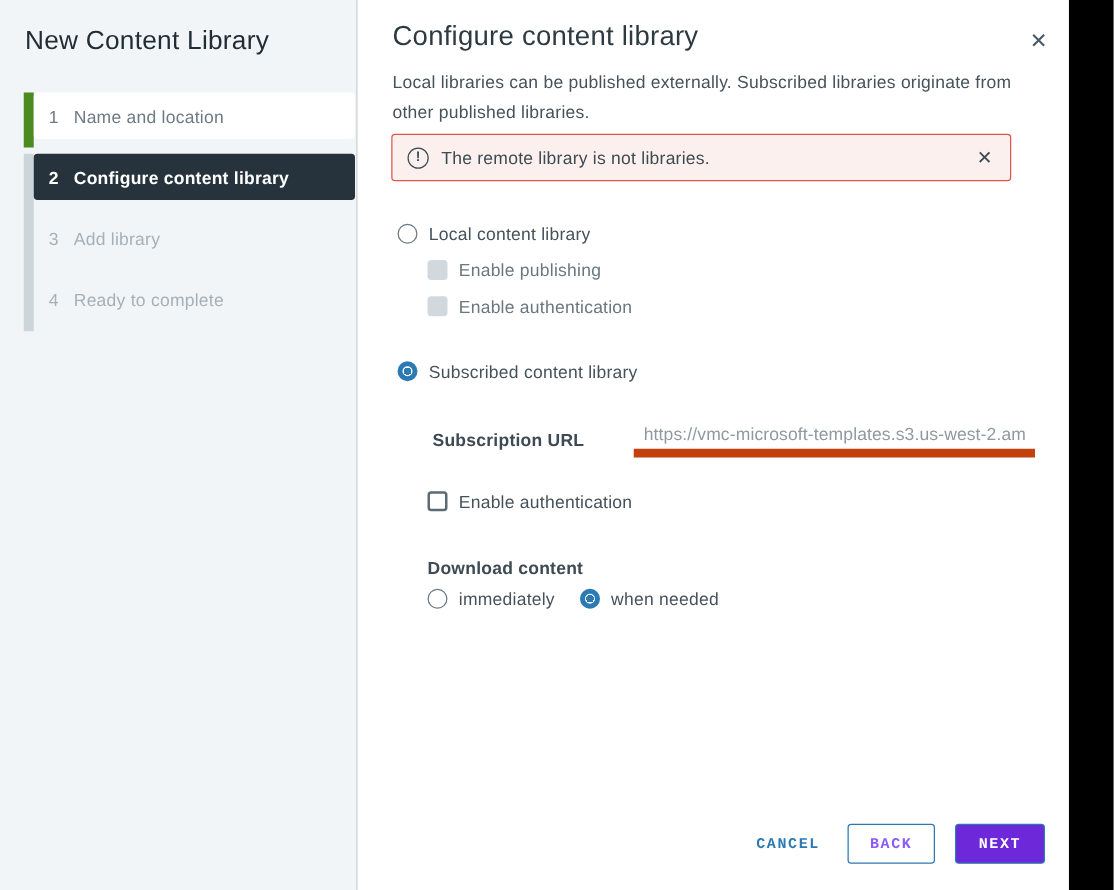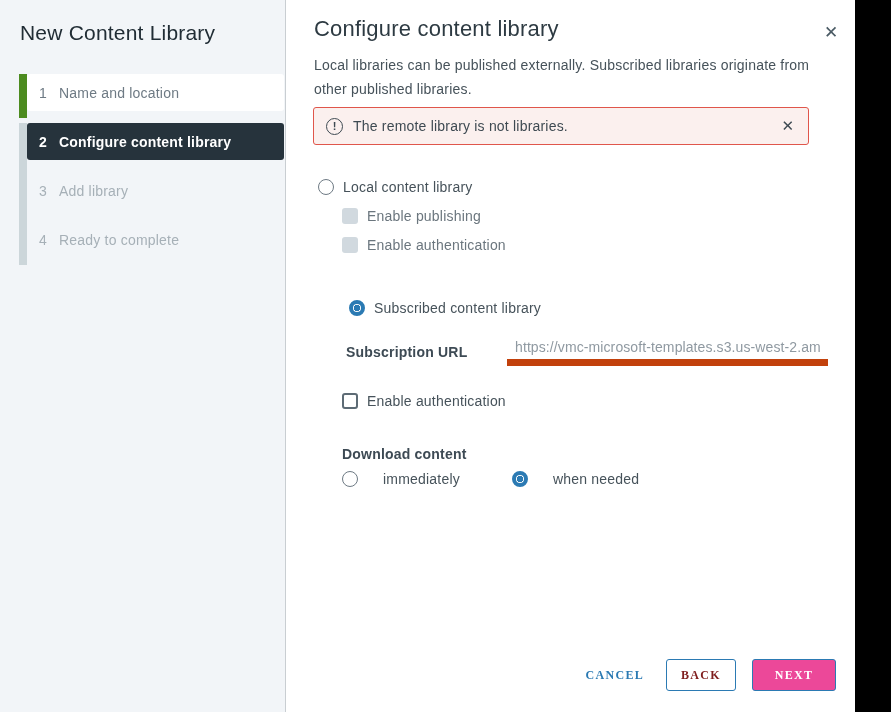--- a/index.html
+++ b/index.html
@@ -100,23 +100,23 @@
   .checkbox.disabled { background:#d1d9df; cursor:default; }
   .checkbox.enabled  { background:#ffffff; border:2px solid #5d6b75; }
 
   .ctl-row { position:absolute; display:flex; align-items:center; }
   .ctl-row .ctl-label { margin-left:9px; font-size:14px; letter-spacing:0.2px; color:#46525a; white-space:nowrap; }
   .ctl-row .ctl-label.dim { color:#6b767e; }
 
   .row-local    { left:32px; top:179px; }
   .row-pub      { left:56px; top:208px; }
   .row-auth-dis { left:56px; top:237px; }
-  .row-sub      { left:32px; top:300px;margin-left:31px; }
+  .row-sub      { left:32px; top:289px; }
   .row-auth     { left:56px; top:393px; }
-  .row-dl       { left:56px; top:471px;gap:16px; }
+  .row-dl       { left:56px; top:471px; }
   .row-dl .spacer { width:20px; }
 
   .url-label {
     position:absolute; left:60px; top:344px;
     font-size:14px; font-weight:700; letter-spacing:0.2px; color:#3d4a54;
   }
   .url-input {
     position:absolute; left:221px; top:337px; width:321px; height:29px;
     border:none; border-bottom:7px solid #c2410c; outline:none;
     font-family:"Liberation Sans", sans-serif;
@@ -129,26 +129,26 @@
     font-size:14px; font-weight:700; letter-spacing:0.2px; color:#3d4a54;
   }
 
   
   .footer {
     position:absolute; right:19px; bottom:21px;
     display:flex; align-items:center; gap:16px;
   }
   .btn {
     height:32px; border-radius:3px; cursor:pointer;
-    font-family:Liberation Serif, serif;
+    font-family:Liberation Mono, monospace;
     font-size:12px; font-weight:700; letter-spacing:1.3px;
   }
   .btn-link    { background:none; border:none; color:#2b7ab3; padding:0 6px; }
-  .btn-outline { background:#ffffff; border:1px solid #2b7ab3; color:#7f1d1d; width:70px; }
-  .btn-primary { background:#ec4899; border:1px solid #2b7ab3; color:#ffffff; width:84px; }
+  .btn-outline { background:#ffffff; border:1px solid #2b7ab3; color:#8b5cf6; width:70px; }
+  .btn-primary { background:#6d28d9; border:1px solid #2b7ab3; color:#ffffff; width:72px; }
 
   
   .edge { width:36px; flex:0 0 36px; height:712px; background:#000000; }
 </style>
 </head>
 <body>
 
 <div class="app">
 
   <aside class="sidebar">

